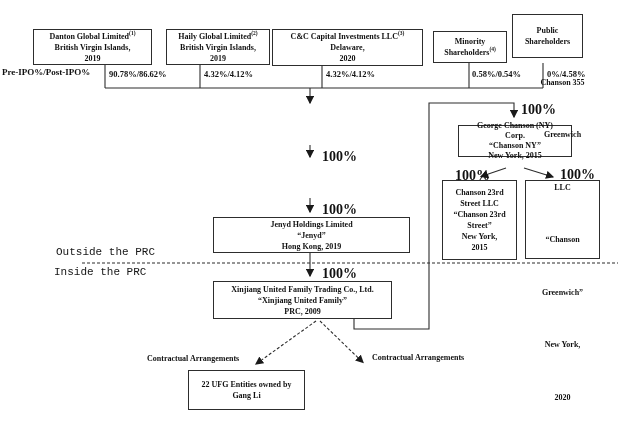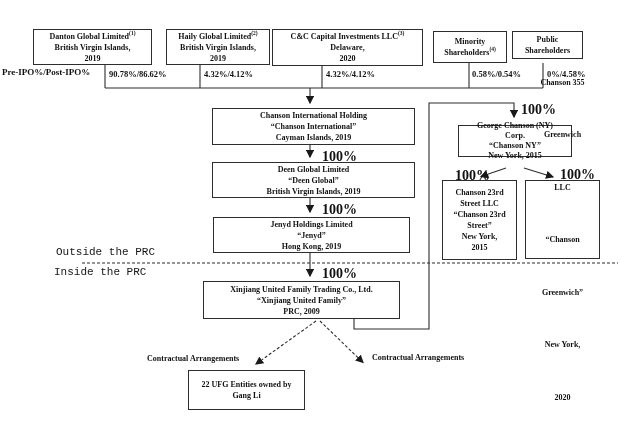--- a/index.html
+++ b/index.html
@@ -74,48 +74,38 @@
   </div>
   <div class="box" style="left:272px;top:29px;width:151px;height:37px">
     <div class="ln"><span>C&amp;C Capital Investments LLC</span><sup>(3)</sup></div>
     <div class="ln">Delaware,</div>
     <div class="ln">2020</div>
   </div>
   <div class="box" style="left:433px;top:31px;width:74px;height:32px">
     <div class="ln">Minority</div>
     <div class="ln"><span>Shareholders</span><sup>(4)</sup></div>
   </div>
-  <div class="box" style="left:512px;top:31px;width:71px;height:28px">
+  <div class="box" style="left:512px;top:14px;width:71px;height:44px">
     <div class="ln">Public</div>
     <div class="ln">Shareholders</div>
   </div>
 
   <div class="rowlbl" style="left:2px;top:67px">Pre-IPO%/Post-IPO%</div>
   <div class="lbl" style="left:109px;top:69px">90.78%/86.62%</div>
   <div class="lbl" style="left:204px;top:69px">4.32%/4.12%</div>
   <div class="lbl" style="left:326px;top:69px">4.32%/4.12%</div>
   <div class="lbl" style="left:472px;top:69px">0.58%/0.54%</div>
   <div class="lbl" style="left:547px;top:69px">0%/4.58%</div>
 
-  <div class="box" style="left:212px;top:108px;width:203px;height:37px">
-    <div class="ln">Chanson International Holding</div>
-    <div class="ln">“Chanson International”</div>
-    <div class="ln">Cayman Islands, 2019</div>
-  </div>
-  <div class="box" style="left:212px;top:162px;width:203px;height:36px">
-    <div class="ln">Deen Global Limited</div>
-    <div class="ln">“Deen Global”</div>
-    <div class="ln">British Virgin Islands, 2019</div>
-  </div>
   <div class="box" style="left:213px;top:217px;width:197px;height:36px">
     <div class="ln">Jenyd Holdings Limited</div>
     <div class="ln">“Jenyd”</div>
     <div class="ln">Hong Kong, 2019</div>
   </div>
-  <div class="box" style="left:203px;top:281px;width:197px;height:38px">
+  <div class="box" style="left:213px;top:281px;width:179px;height:38px">
     <div class="ln">Xinjiang United Family Trading Co., Ltd.</div>
     <div class="ln">“Xinjiang United Family”</div>
     <div class="ln">PRC, 2009</div>
   </div>
 
   <div class="pct100" style="left:322px;top:149px">100%</div>
   <div class="pct100" style="left:322px;top:202px">100%</div>
   <div class="pct100" style="left:322px;top:266px">100%</div>
   <div class="pct100" style="left:521px;top:102px">100%</div>
   <div class="pct100" style="left:455px;top:168px">100%</div>

